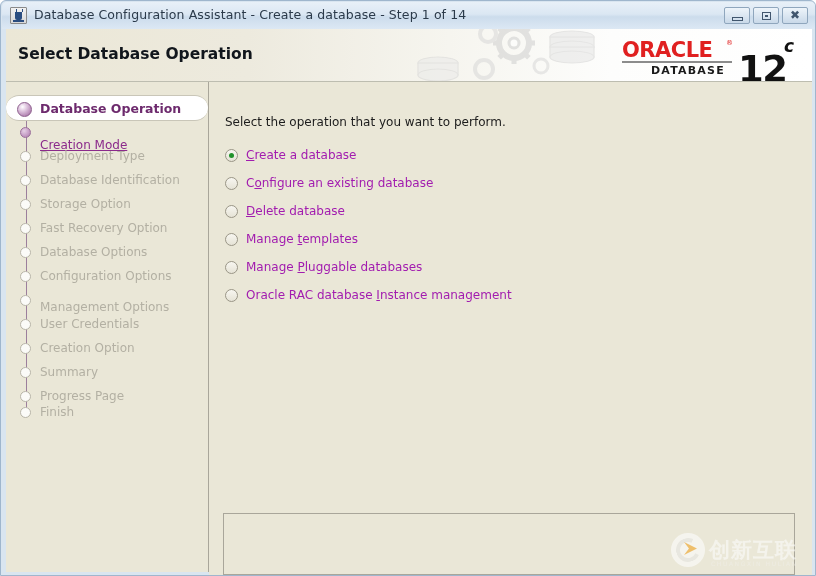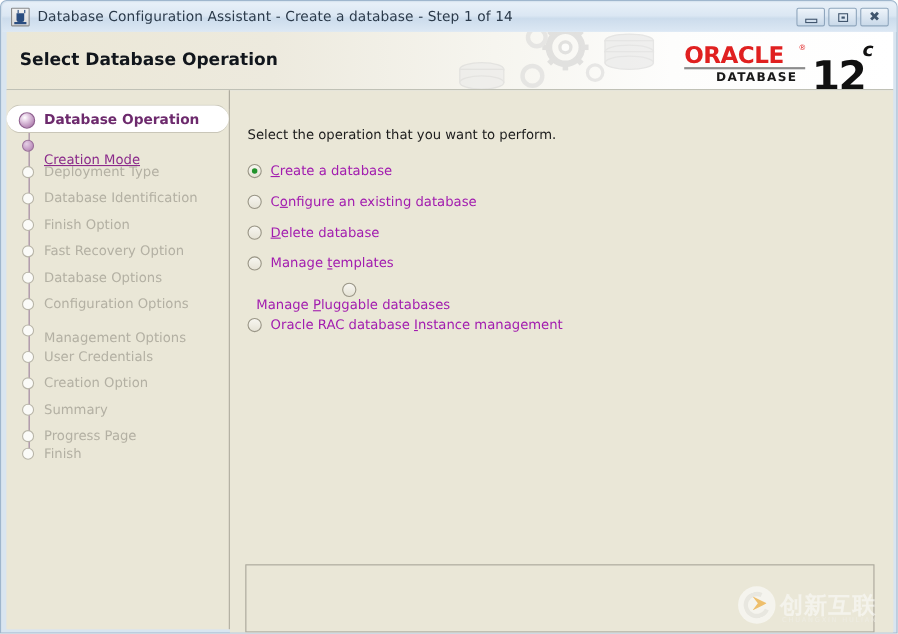--- a/index.html
+++ b/index.html
@@ -478,21 +478,21 @@
           <div class="nav-item " style="top: 62px;">
             <span class="dot"></span>
             <span class="nav-label" style="top: 5px;">Deployment Type</span>
           </div>
           <div class="nav-item " style="top: 86px;">
             <span class="dot"></span>
             <span class="nav-label" style="top: 5px;">Database Identification</span>
           </div>
           <div class="nav-item " style="top: 110px;">
             <span class="dot"></span>
-            <span class="nav-label" style="top: 5px;">Finish Option</span>
+            <span class="nav-label" style="top: 5px;">Storage Option</span>
           </div>
           <div class="nav-item " style="top: 134px;">
             <span class="dot"></span>
             <span class="nav-label" style="top: 5px;">Fast Recovery Option</span>
           </div>
           <div class="nav-item " style="top: 158px;">
             <span class="dot"></span>
             <span class="nav-label" style="top: 5px;">Database Options</span>
           </div>
           <div class="nav-item " style="top: 182px;">
@@ -538,21 +538,21 @@
             <span class="radio-label">C<span class="mn">o</span>nfigure an existing database</span>
           </div>
           <div class="radio-row" style="top: 102px;">
             <span class="radio"></span>
             <span class="radio-label"><span class="mn">D</span>elete database</span>
           </div>
           <div class="radio-row" style="top: 130px;">
             <span class="radio"></span>
             <span class="radio-label">Manage <span class="mn">t</span>emplates</span>
           </div>
-          <div class="radio-row" style="top: 158px; flex-direction: column;">
+          <div class="radio-row" style="top: 158px;">
             <span class="radio"></span>
             <span class="radio-label">Manage <span class="mn">P</span>luggable databases</span>
           </div>
           <div class="radio-row" style="top: 186px;">
             <span class="radio"></span>
             <span class="radio-label">Oracle RAC database <span class="mn">I</span>nstance management</span>
           </div>
         </div>
       <div class="bottom-panel"></div>
     </div>

